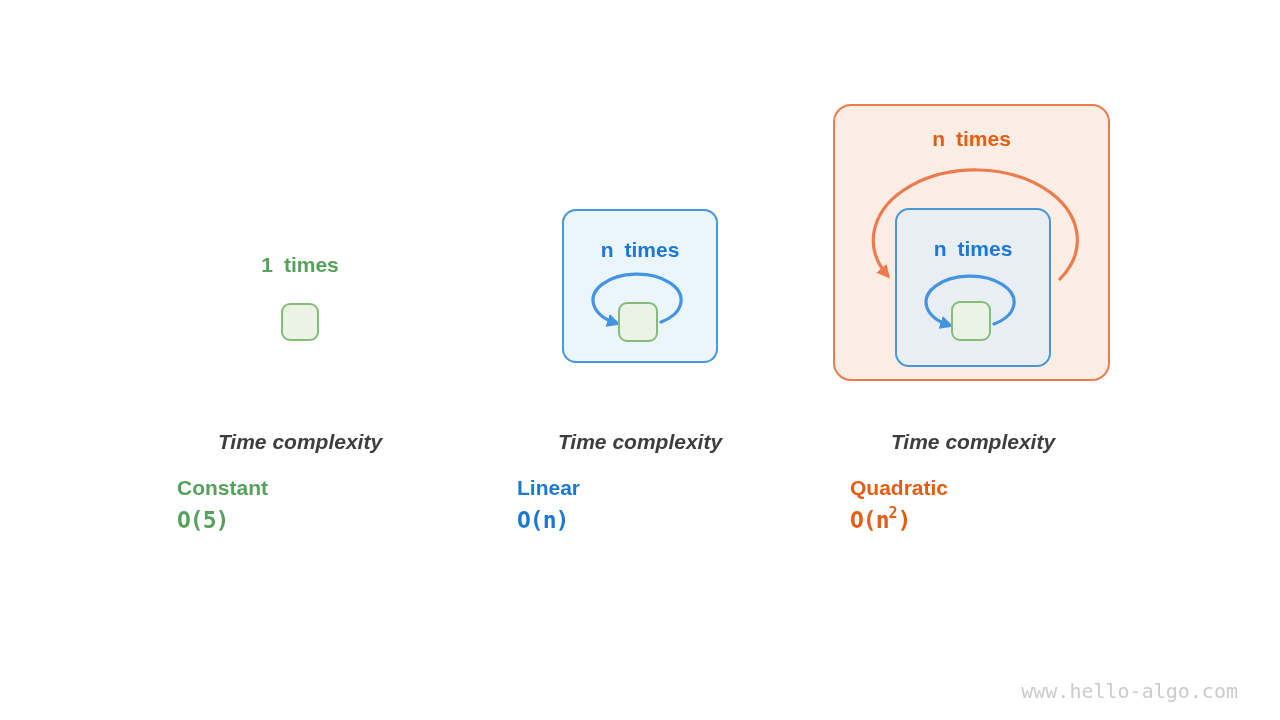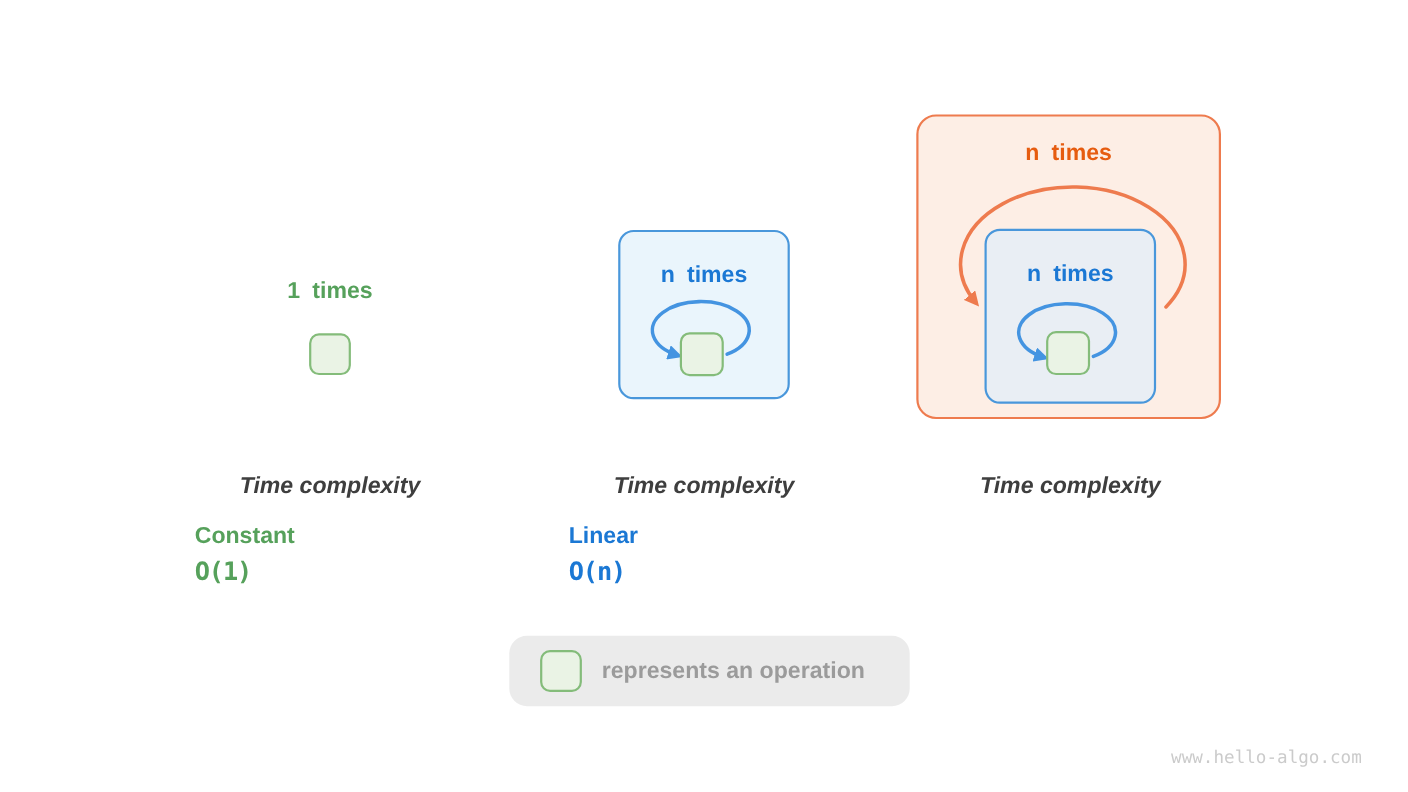--- a/index.html
+++ b/index.html
@@ -62,21 +62,21 @@
   .legend{
     display:flex;align-items:center;background:var(--legend_bg);
     border-radius:16px;padding-left:28px;
   }
   .legend .legend-text{
     margin-left:18px;font-size:21px;font-weight:700;color:var(--legend_text);
   }
 
   
   .watermark{
-    font-family:"DejaVu Sans Mono",monospace;font-size:16px;color:var(--watermark);
+    font-family:"DejaVu Sans Mono",monospace;font-size:20px;color:var(--watermark);
     white-space:nowrap;
   }
 </style>
 </head>
 <body>
 
 <div class="canvas">
 
   <div class="abs count-label green" style="left:200px;top:253px;width:200px;">
     <span class="count">1</span>
@@ -123,36 +123,36 @@
     </defs>
     <path class="loop-path orange" d="M 227 175 A 102 70 0 1 0 54 171" marker-end="url(#arrow-orange)"></path>
     <path class="loop-path blue" d="M 161 220 A 44 26 0 1 0 116 221" marker-end="url(#arrow-blue-2)"></path>
     <rect class="op" x="119" y="198" width="38" height="38" rx="8"></rect>
   </svg>
 
   <div class="abs caption green" style="left:160px;top:430px;">
     <div class="title">Time complexity</div>
     <div class="line2">
       <span class="cname">Constant</span>
-      <span class="formula"><span>O(1)</span><sup></sup><span></span></span>
+      <span class="formula"><span>O(5)</span><sup></sup><span></span></span>
     </div>
   </div>
 
   <div class="abs caption blue" style="left:500px;top:430px;">
     <div class="title">Time complexity</div>
     <div class="line2">
       <span class="cname">Linear</span>
       <span class="formula"><span>O(n)</span><sup></sup><span></span></span>
     </div>
   </div>
 
   <div class="abs caption orange" style="left:833px;top:430px;">
     <div class="title">Time complexity</div>
+    <div class="line2">
+      <span class="cname">Quadratic</span>
+      <span class="formula"><span>O(n</span><sup>2</sup><span>)</span></span>
+    </div>
   </div>
 
-  <div class="abs legend" style="left:463px;top:578px;width:364px;height:64px;box-sizing:border-box;">
-    <div class="op-square"></div>
-    <div class="legend-text">represents an operation</div>
-  </div>
 
   <div class="abs watermark" style="right:42px;top:679px;">www.hello-algo.com</div>
 
 </div>
 
 </body></html>

